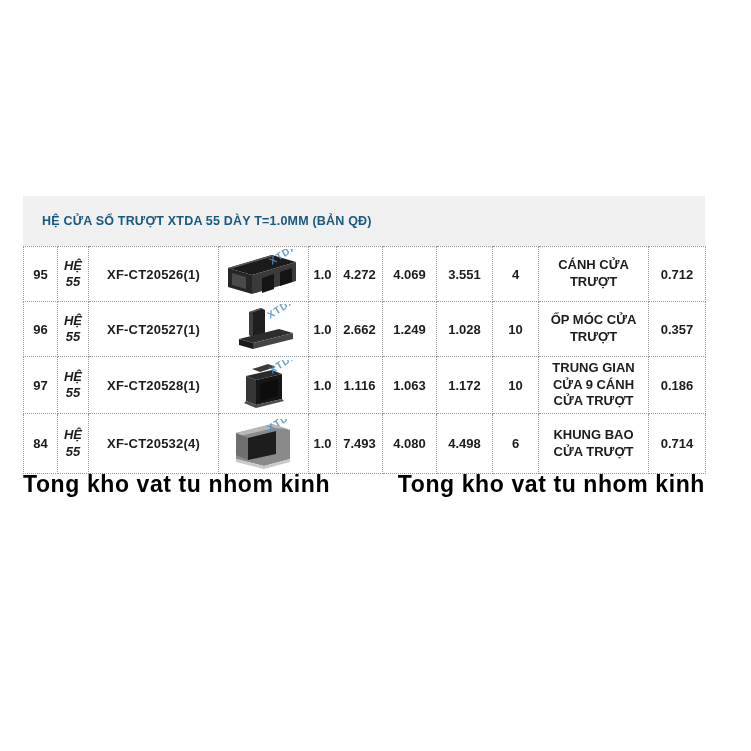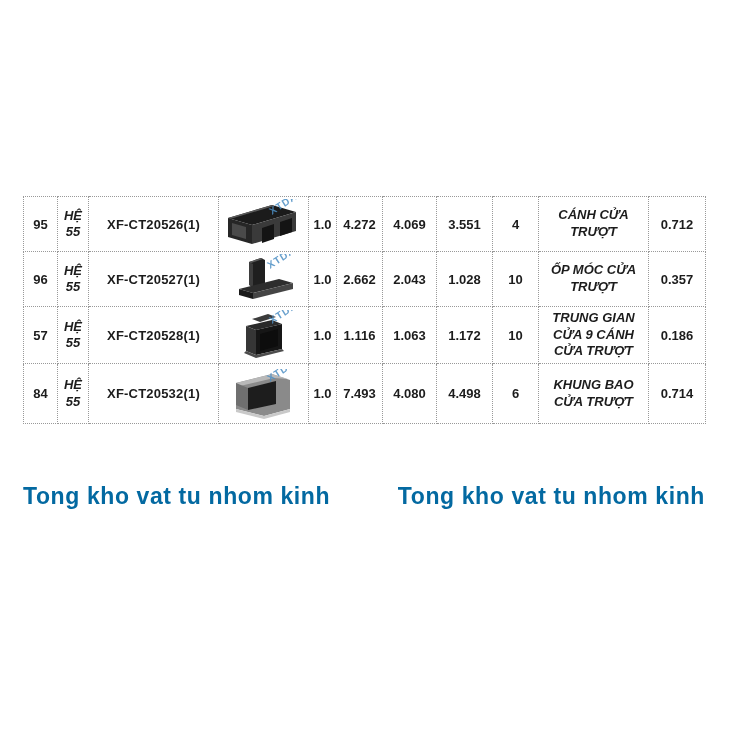--- a/index.html
+++ b/index.html
@@ -23,39 +23,42 @@
     border:1px dotted #999999;text-align:center;vertical-align:middle;
     font-weight:bold;color:#1c1c1c;font-size:13px;padding:2px;
     box-sizing:border-box;overflow:hidden;
   }
   tr.r1 td{height:54px;}
   tr.r2 td{height:50px;}
   tr.r3 td{height:57px;}
   tr.r4 td{height:60px;}
   td.code{text-align:left;padding-left:9px;font-size:13.5px;letter-spacing:.2px;}
   td.system{font-size:12.5px;line-height:1.25;font-style:italic;}
-  td.name{font-size:11.5px;line-height:1.3;padding:2px 6px;font-style:italic;}
+  td.name{font-size:11.5px;line-height:1.3;padding:2px 6px;}
   td.imgcell{padding:1px;}
   .profile-svg{display:block;margin:0 auto;}
   .brandmark{
     font-size:10px;font-weight:bold;letter-spacing:1px;
     fill:#4d8fc4;opacity:.85;font-family:"Liberation Sans",sans-serif;
   }
   .wm{
     position:absolute;top:471px;font-size:23px;font-weight:bold;
-    color:#0369a1;letter-spacing:.6px;white-space:nowrap;margin-top:12px;
+    color:#000000;letter-spacing:.6px;white-space:nowrap;
   }
   .wm-left{left:23px;}
   .wm-right{right:46px;}
 </style>
 </head>
 <body>
 
 <div class="card">
 
+  <div class="header-band">
+    <span class="title">HỆ CỬA SỔ TRƯỢT XTDA 55 DÀY T=1.0MM (BẢN QĐ)</span>
+  </div>
 
   <table class="catalog">
     <colgroup>
       <col style="width:34px">
         <col style="width:31px">
         <col style="width:130px">
       <col style="width:90px">
         <col style="width:28px">
         <col style="width:46px">
       <col style="width:54px">
@@ -101,29 +104,29 @@
             <polygon points="27,8 31,10 31,34 27,31" fill="#3d3d3d"></polygon>
             <polygon points="27,8 39,4 41,5 29,9" fill="#5a5a5a"></polygon>
             <polygon points="17,35 57,25 71,29 31,39" fill="#2d2d2d"></polygon>
             <polygon points="31,39 71,29 71,35 31,45" fill="#454545"></polygon>
             <polygon points="17,35 31,39 31,45 17,41" fill="#1a1a1a"></polygon>
             <text class="brandmark" x="48" y="15" transform="rotate(-33 48 15)">XTDA</text>
           </svg>
         </td>
         <td>1.0</td>
         <td>2.662</td>
-        <td>2.043</td>
+        <td>1.249</td>
         <td>1.028</td>
         <td>10</td>
         <td class="name">ỐP MÓC CỬA TRƯỢT</td>
         <td>0.357</td>
       </tr>
 
       <tr class="r3">
-        <td>57</td>
+        <td>97</td>
         <td class="system">HỆ 55</td>
         <td class="code">XF-CT20528(1)</td>
         <td class="imgcell">
           <svg class="profile-svg" width="84" height="50" viewBox="0 0 84 50">
             <polygon points="30,9 46,4 54,7 38,12" fill="#3b3b3b"></polygon>
             <polygon points="24,16 50,10 60,14 34,20" fill="#2a2a2a"></polygon>
             <polygon points="34,20 60,14 60,39 34,45" fill="#161616"></polygon>
             <polygon points="24,16 34,20 34,45 24,41" fill="#363636"></polygon>
             <polygon points="38,24 56,19 56,36 38,41" fill="#0d0d0d"></polygon>
             <polygon points="24,41 34,45 60,39 62,41 34,48 22,43" fill="#4d4d4d"></polygon>
@@ -135,21 +138,21 @@
         <td>1.063</td>
         <td>1.172</td>
         <td>10</td>
         <td class="name">TRUNG GIAN CỬA 9 CÁNH CỬA TRƯỢT</td>
         <td>0.186</td>
       </tr>
 
       <tr class="r4">
         <td>84</td>
         <td class="system">HỆ 55</td>
-        <td class="code">XF-CT20532(1)</td>
+        <td class="code">XF-CT20532(4)</td>
         <td class="imgcell">
           <svg class="profile-svg" width="84" height="50" viewBox="0 0 84 50">
             <polygon points="14,14 50,5 68,11 68,40 42,47 14,40" fill="#8a8a8a"></polygon>
             <polygon points="14,14 50,5 66,10 52,9 18,17" fill="#b8b8b8"></polygon>
             <polygon points="26,19 54,12 54,35 26,41" fill="#1d1d1d"></polygon>
             <polygon points="14,14 26,19 26,41 14,36" fill="#6f6f6f"></polygon>
             <polygon points="14,40 42,47 68,40 68,43 42,50 14,43" fill="#c9c9c9"></polygon>
             <text class="brandmark" x="48" y="13" transform="rotate(-33 48 13)">XTDA</text>
           </svg>
         </td>

